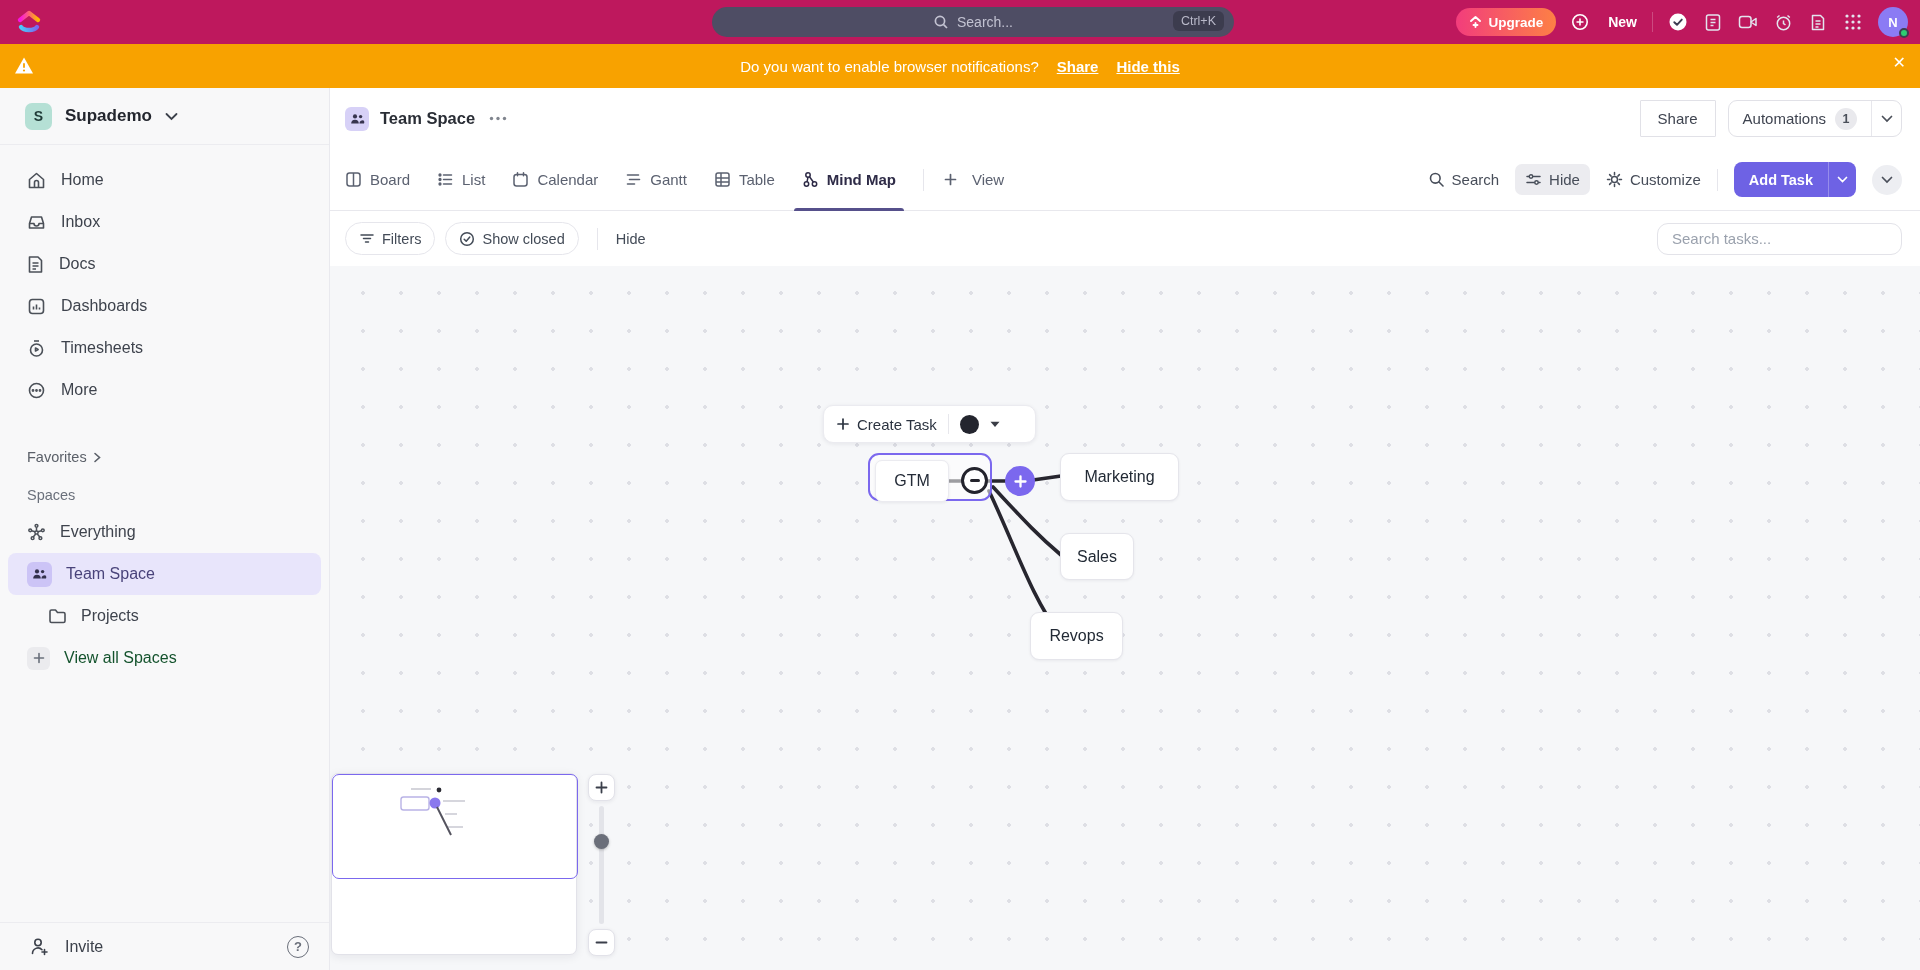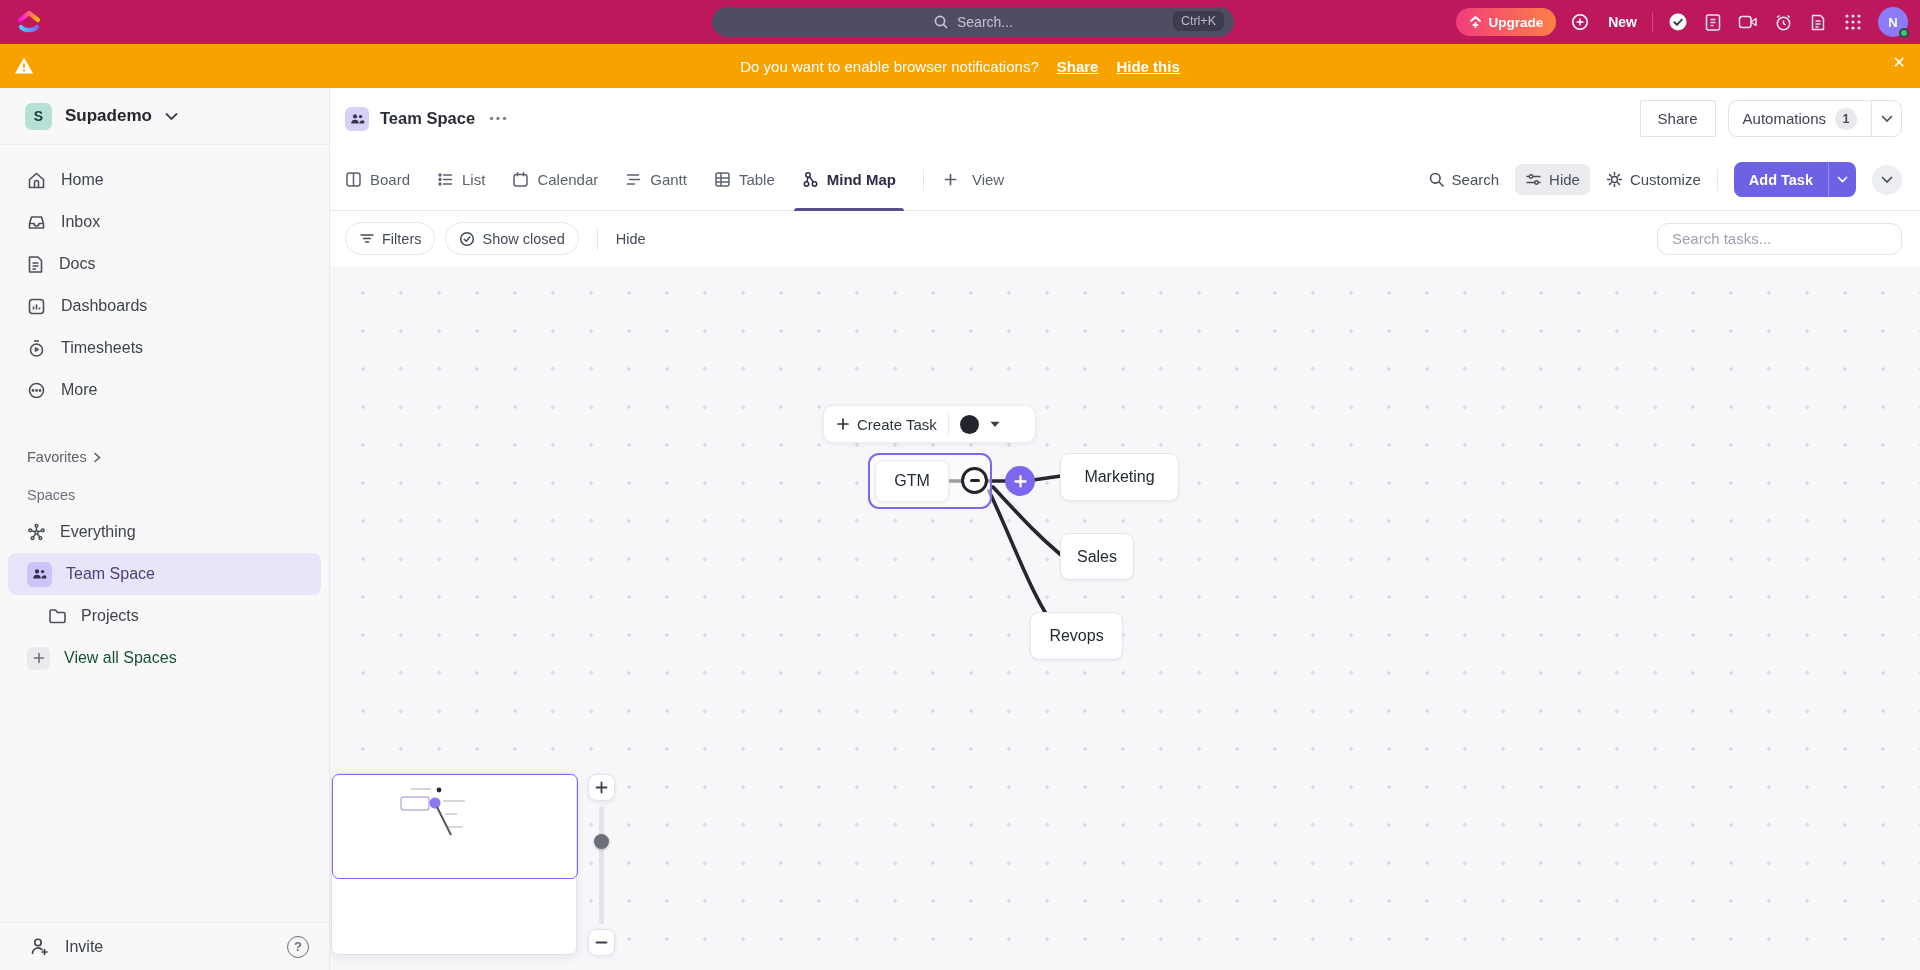--- a/index.html
+++ b/index.html
@@ -89,21 +89,21 @@
   
   .canvas { position:relative; flex:1; background-color:#f6f7f9; background-image:radial-gradient(circle,#dedfe5 1.7px,transparent 1.9px); background-size:38px 38px; background-position:14px 8px; overflow:hidden; }
   .connectors { position:absolute; inset:0; pointer-events:none; }
 
   .create-pill { position:absolute; left:493px; top:139px; width:213px; height:38px; background:#fff; border:1px solid #ebebf0; border-radius:10px; box-shadow:0 1px 4px rgba(25,25,50,.08); display:flex; align-items:center; gap:11px; padding:0 13px; cursor:pointer; }
   .create-label { display:flex; align-items:center; gap:8px; font-size:15px; font-weight:500; color:#2b3340; }
   .cp-div { width:1px; height:20px; background:#e7e7ec; }
   .cp-dot { width:19px; height:19px; border-radius:50%; background:#23252e; }
   .cp-caret { color:#3a3d46; display:flex; }
 
-  .gtm-outer { position:absolute; left:538px; top:187px; width:124px; height:56px; border:2px solid #7b68ee; border-radius:11px; background:rgba(255,255,255,.55); }
+  .gtm-outer { position:absolute; left:538px; top:187px; width:124px; height:48px; border:2px solid #7b68ee; border-radius:11px; background:rgba(255,255,255,.55); }
   .gtm-inner { position:absolute; left:5px; top:5px; width:74px; height:42px; background:#fff; border:1px solid #ebebf0; border-radius:7px; box-shadow:0 1px 3px rgba(25,25,50,.07); display:flex; align-items:center; justify-content:center; font-size:16px; font-weight:500; color:#242b37; cursor:pointer; }
   .node { position:absolute; background:#fff; border:1px solid #e5e5eb; border-radius:9px; box-shadow:0 1px 3px rgba(25,25,50,.06); display:flex; align-items:center; justify-content:center; font-size:16px; font-weight:500; color:#222a35; cursor:pointer; }
   .node-marketing { left:730px; top:187px; width:119px; height:48px; }
   .node-sales { left:730px; top:267px; width:74px; height:47px; }
   .node-revops { left:700px; top:346px; width:93px; height:48px; }
 
   .minus-circle { position:absolute; left:631px; top:201px; width:27px; height:27px; border:3.5px solid #23232c; border-radius:50%; background:#fff; display:flex; align-items:center; justify-content:center; cursor:pointer; }
   .minus-bar { width:10px; height:3px; background:#23232c; border-radius:2px; }
   .plus-circle { position:absolute; left:675px; top:200px; width:30px; height:30px; border-radius:50%; background:#7b68ee; display:flex; align-items:center; justify-content:center; cursor:pointer; }
 

